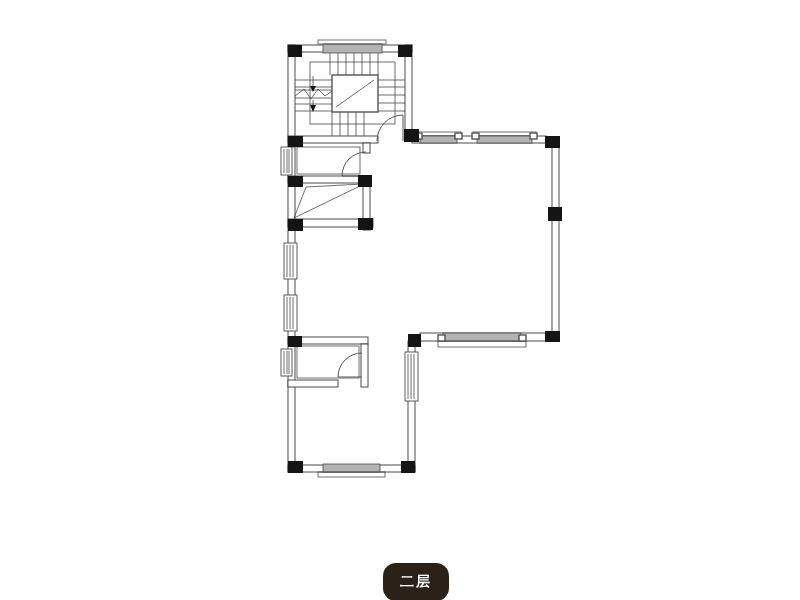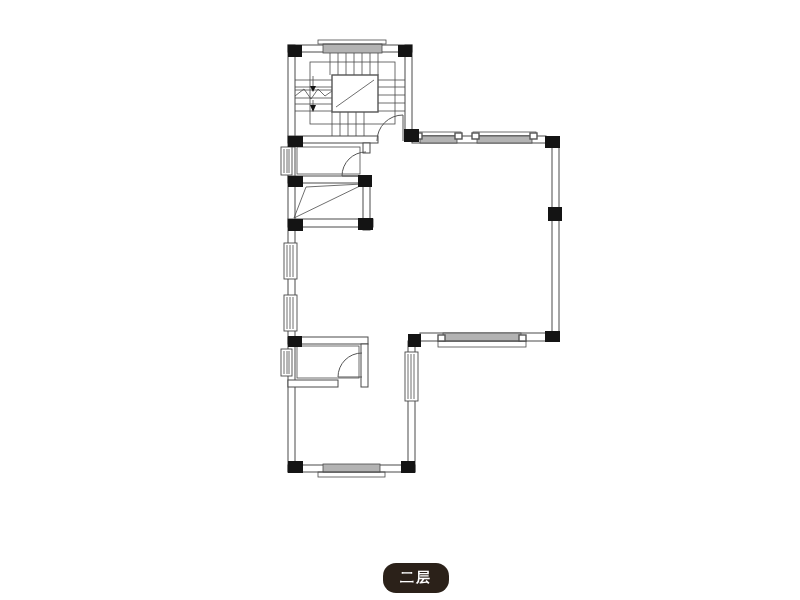--- a/index.html
+++ b/index.html
@@ -20,21 +20,21 @@
   .wall{fill:#ffffff;stroke:var(--line);stroke-width:1;}
   .column{fill:var(--col);stroke:none;}
   .winband{fill:var(--win);stroke:var(--line);stroke-width:0.8;}
   .sill{fill:none;stroke:var(--line);stroke-width:0.8;}
   .thin{stroke:var(--line);stroke-width:0.8;fill:none;}
   .thin15{stroke:#555;stroke-width:1.4;fill:#ffffff;}
   .hatchwin{fill:#ffffff;stroke:var(--line);stroke-width:0.9;}
   .arc{fill:none;stroke:#555;stroke-width:1;}
   .arrow{fill:var(--col);stroke:none;}
   .floor-label{
-    position:absolute;left:383px;top:563px;width:66px;height:30px;
+    position:absolute;left:383px;top:563px;width:66px;height:38px;
     background:var(--labelbg);border-radius:13px;
     display:flex;align-items:center;justify-content:center;
     color:var(--labeltx);font-size:14px;font-weight:bold;letter-spacing:2px;
   }
 </style>
 </head>
 <body style="background: rgb(255, 255, 255);">
 
 <div class="plan-wrap">
 <svg width="800" height="600" viewBox="0 0 800 600" xmlns="http://www.w3.org/2000/svg">

